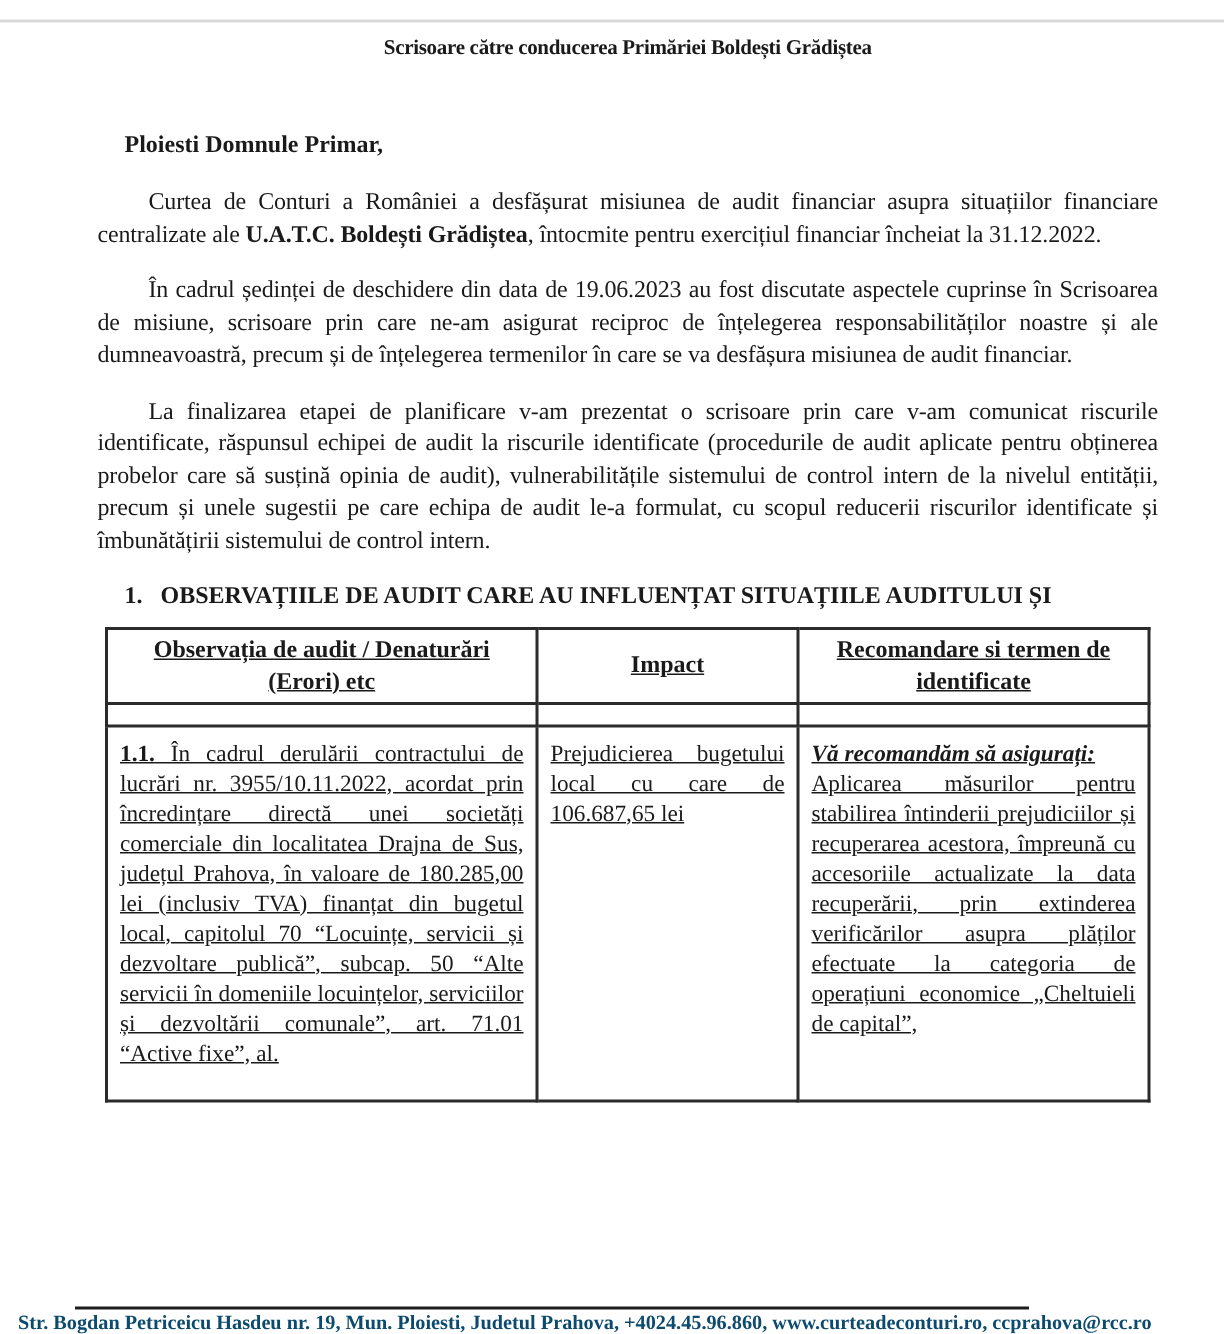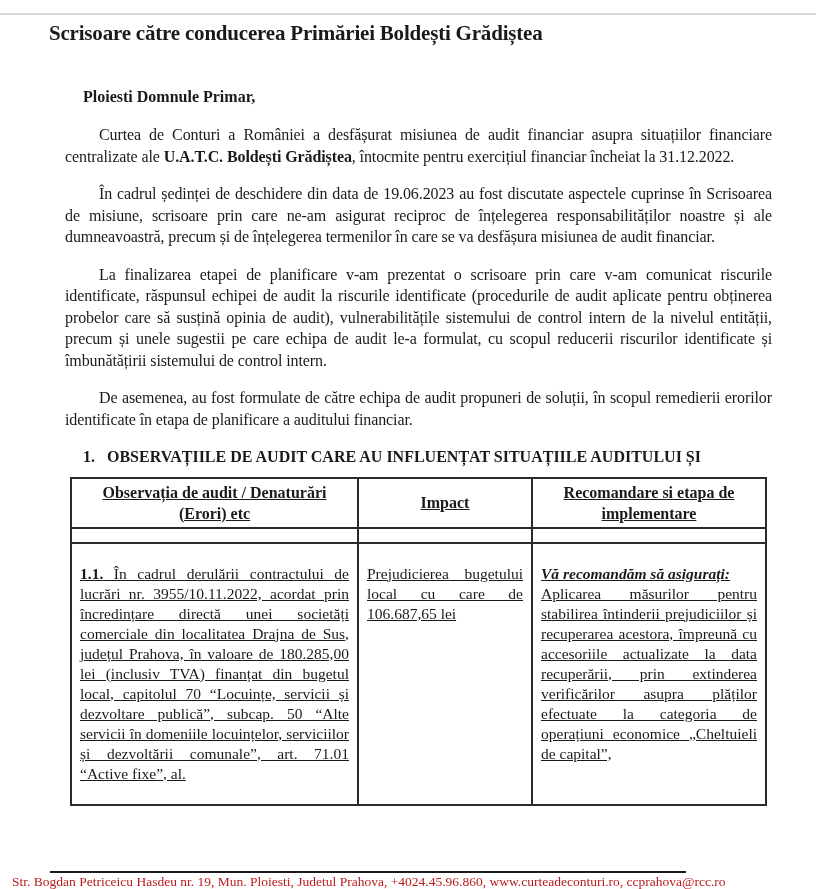--- a/index.html
+++ b/index.html
@@ -24,23 +24,23 @@
     background: #d9d9d9;
   }
   .content {
     position: absolute;
     top: 0;
     left: 49px;
     width: 739px;
   }
   .title {
     margin: 22px 0 0 0;
-    font-size: 21px;
+    font-size: 14px;
     font-weight: bold;
-    text-align: left;
+    text-align: center;
     letter-spacing: -0.2px;
     line-height: 22px;
   }
   .salutation {
     margin: 42px 0 0 34px;
     font-weight: bold;
     font-size: 16px;
     line-height: 22px;
   }
   .intro-heading {
@@ -67,21 +67,21 @@
   table.audit-table {
     margin: 9px 0 0 21px;
     width: 695px;
     border-collapse: collapse;
     table-layout: fixed;
     text-decoration: underline;
   }
   table.audit-table th,
   table.audit-table td {
     border: 2px solid #2b2b2b;
-    padding: 20px 8px;
+    padding: 8px 8px;
     vertical-align: top;
     font-size: 15.5px;
     line-height: 20px;
   }
   col.c1 { width: 287px; }
   col.c2 { width: 174px; }
   col.c3 { width: 234px; }
   table.audit-table th {
     font-weight: bold;
     text-align: center;
@@ -108,56 +108,56 @@
     background: #1c1c1c;
   }
   .footer {
     position: absolute;
     top: 874px;
     left: 12px;
     width: 790px;
     font-size: 13.5px;
     line-height: 16px;
     white-space: nowrap;
-    color: #b91c1c;
+    color: #0c4a6e;
+    font-weight: bold;
   }
 </style>
 </head>
 <body>
 
 <div class="scan-line-top"></div>
 
 <div class="content">
 
   <h1 class="title">Scrisoare către conducerea Primăriei Boldești Grădiștea</h1>
 
   <p class="salutation">Ploiesti Domnule Primar,</p>
 
 
   <p class="para"><span>Curtea de Conturi a României a desfășurat misiunea de audit financiar asupra situațiilor financiare centralizate ale </span><strong>U.A.T.C. Boldești Grădiștea</strong><span>, întocmite pentru exercițiul financiar încheiat la 31.12.2022.</span></p>
 
   <p class="para">În cadrul ședinței de deschidere din data de 19.06.2023 au fost discutate aspectele cuprinse în Scrisoarea de misiune, scrisoare prin care ne-am asigurat reciproc de înțelegerea responsabilităților noastre și ale dumneavoastră, precum și de înțelegerea termenilor în care se va desfășura misiunea de audit financiar.</p>
   <p class="para">La finalizarea etapei de planificare v-am prezentat o scrisoare prin care v-am comunicat riscurile identificate, răspunsul echipei de audit la riscurile identificate (procedurile de audit aplicate pentru obținerea probelor care să susțină opinia de audit), vulnerabilitățile sistemului de control intern de la nivelul entității, precum și unele sugestii pe care echipa de audit le-a formulat, cu scopul reducerii riscurilor identificate și îmbunătățirii sistemului de control intern.</p>
-  <p class="para">De asemenea, au fost formulate de către echipa de audit propuneri de soluții, în scopul remedierii erorilor identificate în etapa de planificare a auditului financiar.</p>
 
   <div class="section-heading">
     <div><span class="sh-num">1.</span><span>OBSERVAȚIILE DE AUDIT CARE AU INFLUENȚAT SITUAȚIILE AUDITULUI ȘI</span></div>
   </div>
 
   <table class="audit-table">
     <colgroup>
       <col class="c1">
         <col class="c2">
         <col class="c3">
     </colgroup>
     <thead>
       <tr>
         <th>Observația de audit / Denaturări (Erori) etc</th>
         <th>Impact</th>
-        <th>Recomandare si etapa de implementare</th>
+        <th>Recomandare si termen de identificate</th>
       </tr>
       <tr class="spacer-row">
         <td></td>
         <td></td>
         <td></td>
       </tr>
     </thead>
     <tbody>
       <tr class="data-row">
         <td class="cell-obs"><strong>1.1.</strong><span> În cadrul derulării contractului de lucrări nr. 3955/10.11.2022, acordat prin încredințare directă unei societăți comerciale din localitatea Drajna de Sus, județul Prahova, în valoare de 180.285,00 lei (inclusiv TVA) finanțat din bugetul local, capitolul 70 “Locuințe, servicii și dezvoltare publică”, subcap. 50 “Alte servicii în domeniile locuințelor, serviciilor și dezvoltării comunale”, art. 71.01 “Active fixe”, al.</span></td>

